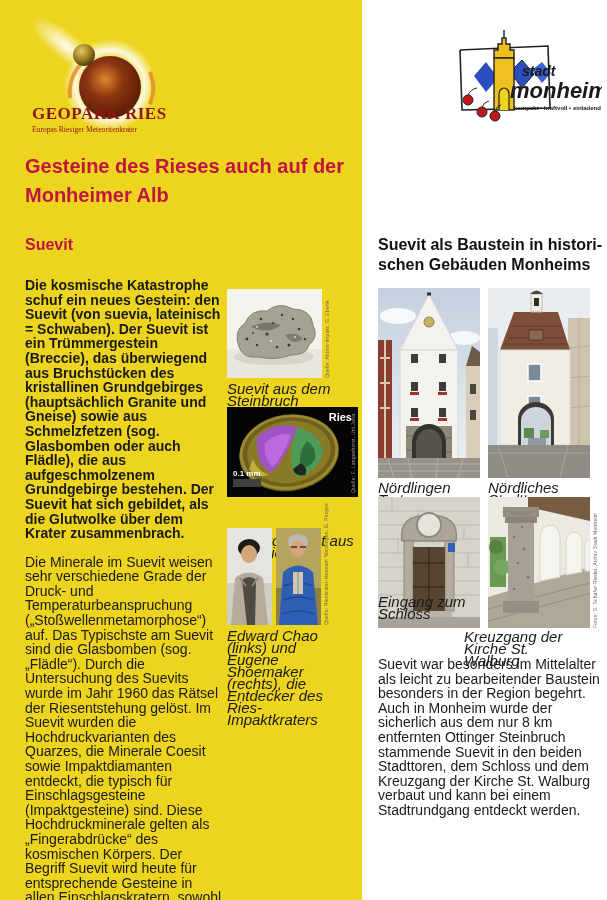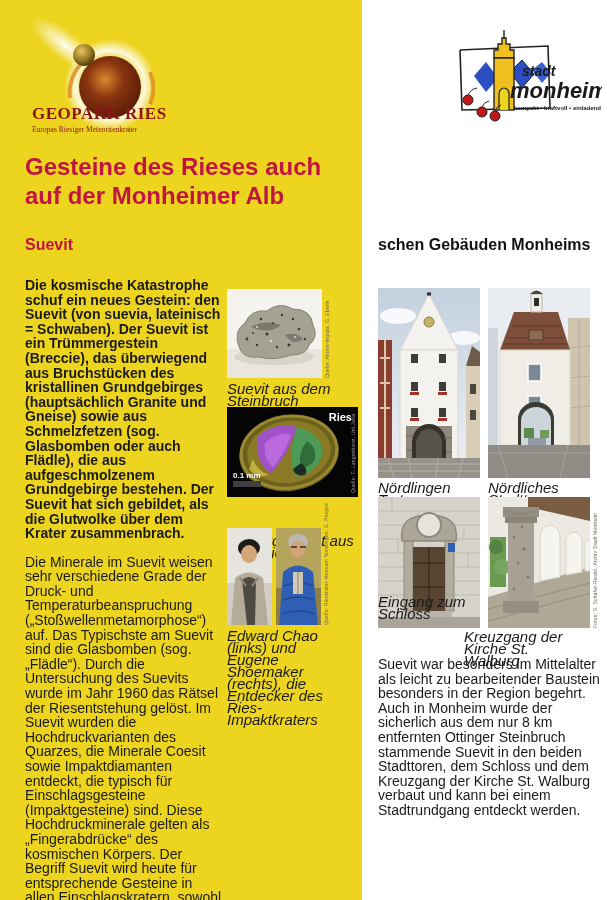--- a/index.html
+++ b/index.html
@@ -2,21 +2,21 @@
 <html lang="de"><head>
 <meta charset="utf-8">
 <style>
   html,body{margin:0;padding:0;background:#fff;}
   .poster{position:relative;width:607px;height:900px;background:#ffffff;overflow:hidden;
           font-family:"Liberation Sans",sans-serif;color:#1a1a1a;}
   .yellow-panel{position:absolute;left:0;top:0;width:362px;height:900px;background:#edd41f;}
 
   
   .main-title{position:absolute;left:25px;top:152px;width:332px;
-              font-size:24px;line-height:29px;font-weight:bold;color:#c01442;}
+              font-size:20px;line-height:29px;font-weight:bold;color:#c01442;}
   .sub-head{position:absolute;left:25px;top:236px;font-size:16px;font-weight:bold;color:#c01442;}
   .right-head{position:absolute;left:378px;top:235px;width:226px;
               font-size:16px;line-height:20px;font-weight:bold;color:#111;}
 
   
   .left-copy{position:absolute;left:25px;top:278px;width:200px;font-size:14px;line-height:14.6px;}
   .left-copy p{margin:0 0 14px 0;}
   .left-copy p.bold{font-weight:bold;}
   .right-copy{position:absolute;left:378px;top:657px;width:229px;font-size:14px;line-height:14.6px;}
 
@@ -24,21 +24,21 @@
   .photo{position:absolute;overflow:hidden;background:#ddd;}
   .photo svg{display:block;width:100%;height:100%;}
   .caption{position:absolute;font-style:italic;font-size:15px;line-height:12px;color:#1a1a1a;}
   .vcredit{position:absolute;writing-mode:vertical-rl;transform:rotate(180deg);
            font-size:5px;letter-spacing:.2px;color:#6b6557;white-space:nowrap;}
   .vcredit.light{color:#9a9a9a;}
 
   
   .ries-label{position:absolute;right:6px;top:4px;color:#fff;font-weight:bold;font-size:11px;}
   .scalebar{position:absolute;left:6px;bottom:10px;color:#fff;font-weight:bold;font-size:8px;
-            border-bottom:6px solid #404040;padding-bottom:1px;}
+            border-bottom:8px solid #404040;padding-bottom:1px;}
 
   
   .geopark-logo{position:absolute;left:18px;top:10px;width:180px;height:130px;}
   .monheim-logo{position:absolute;left:452px;top:20px;width:150px;height:110px;}
 </style>
 </head>
 <body>
 
 <div class="poster">
   <div class="yellow-panel"></div>
@@ -93,20 +93,21 @@
       <path d="M16,75 q3,-6 9,-7 M30,87 q2,-5 7,-6 M43,91 q2,-5 6,-6" fill="none" stroke="#222" stroke-width="1"></path>
     </g>
     <text x="70" y="56" font-size="14" font-weight="bold" font-style="italic" fill="#1a1a1a">stadt</text>
     <text x="58" y="78" font-size="22" font-weight="bold" font-style="italic" fill="#1a1a1a">monheim</text>
     <text x="62" y="90" font-size="6" font-weight="bold" fill="#1a1a1a">kompakt • kraftvoll • einladend</text>
   </svg>
 
   <h1 class="main-title" style="margin:0;">Gesteine des Rieses auch auf der Monheimer Alb</h1>
   <div class="sub-head">Suevit</div>
   <div class="right-head">
+    <div>Suevit als Baustein in histori-</div>
     <div>schen Gebäuden Monheims</div>
   </div>
 
   <div class="left-copy">
     <p class="bold">Die kosmische Katastrophe schuf ein neues Gestein: den Suevit (von suevia, lateinisch = Schwaben). Der Suevit ist ein Trümmergestein (Breccie), das überwiegend aus Bruchstücken des kristallinen Grundgebirges (hauptsächlich Granite und Gneise) sowie aus Schmelzfetzen (sog. Glasbomben oder auch Flädle), die aus aufgeschmolzenem Grundgebirge bestehen. Der Suevit hat sich gebildet, als die Glutwolke über dem Krater zusammenbrach.</p>
     <p>Die Minerale im Suevit weisen sehr verschiedene Grade der Druck- und Temperaturbeanspruchung („Stoßwellenmetamorphose“) auf. Das Typischste am Suevit sind die Glasbomben (sog. „Flädle“). Durch die Untersuchung des Suevits wurde im Jahr 1960 das Rätsel der Riesentstehung gelöst. Im Suevit wurden die Hochdruckvarianten des Quarzes, die Minerale Coesit sowie Impaktdiamanten entdeckt, die typisch für Einschlagsgesteine (Impaktgesteine) sind. Diese Hochdruckminerale gelten als „Fingerabdrücke“ des kosmischen Körpers. Der Begriff Suevit wird heute für entsprechende Gesteine in allen Einschlagskratern, sowohl auf der Erde als auch auf dem Erdmond, verwendet.</p>
   </div>
 
   <div class="photo" style="left:227px;top:289px;width:95px;height:89px;">
     <svg viewBox="0 0 95 89">

